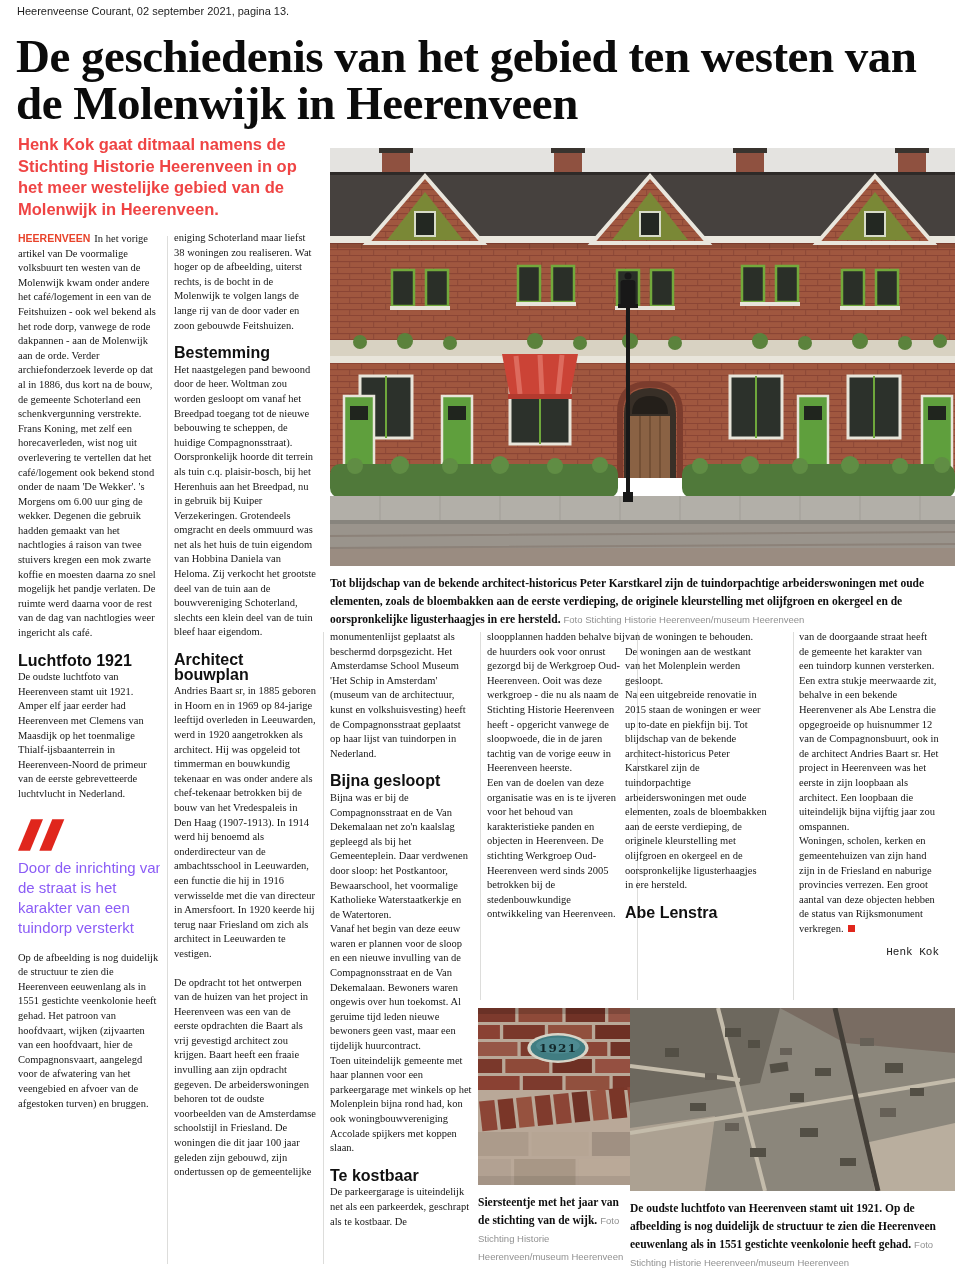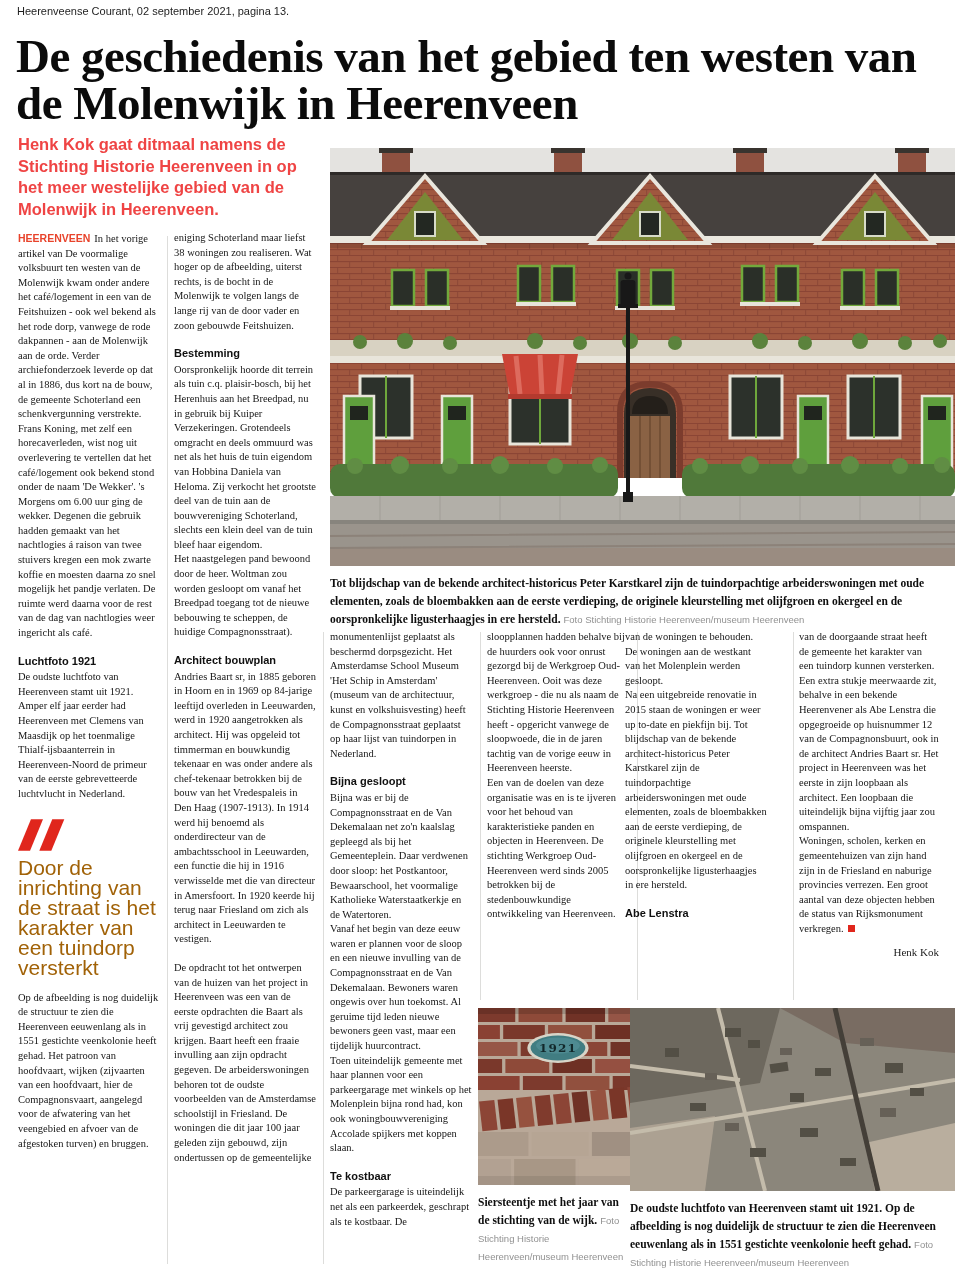--- a/index.html
+++ b/index.html
@@ -15,49 +15,49 @@
 
   .col{position:absolute;width:142px;font-size:10.5px;line-height:14.6px;color:#161616}
   #col1{left:18px;top:231px;height:1049px;overflow:hidden}
   #col2{left:174px;top:231px;height:1049px;overflow:hidden}
   #col3{left:330px;top:630px;height:648px;overflow:hidden}
   #col4{left:487px;top:630px;height:376px;overflow:hidden}
   #col5{left:625px;top:630px;height:376px;overflow:hidden}
   #col6{left:799px;top:630px;width:140px;height:376px;overflow:hidden}
   .col p{margin:0}
   p.gap{margin-top:14px}
-  .subhead{font-family:"Liberation Sans",sans-serif;font-weight:bold;font-size:11px;
+  .subhead{font-family:"Liberation Sans",sans-serif;font-weight:bold;font-size:16px;
            margin:13px 0 2px;color:#101010}
   .dateline{font-family:"Liberation Sans",sans-serif;font-weight:bold;font-size:10.5px;
             color:#e8432b;margin-right:4px}
 
   .quote-block{margin:17px 0 13px}
   .qmarks{width:50px;height:32px;display:block;margin-bottom:7px}
   .qmarks polygon{fill:#e0261c}
-  .quote-text{font-family:"Liberation Sans",sans-serif;font-size:21px;line-height:20px;
-              color:#a16207;width:150px}
+  .quote-text{font-family:"Liberation Sans",sans-serif;font-size:15px;line-height:20px;
+              color:#8b5cf6;width:150px}
 
   #photo-main{left:330px;top:148px;width:625px;height:418px}
   #caption-main{left:330px;top:573px;width:625px}
   #photo-stone{left:478px;top:1008px;width:161px;height:177px}
   #caption-stone{left:478px;top:1192px;width:152px}
   #photo-aerial{left:630px;top:1008px;width:325px;height:183px}
   #caption-aerial{left:630px;top:1198px;width:325px}
   .cap-bold{font-weight:bold;font-size:11.5px;line-height:15px;color:#0e0e0e}
   .credit{font-family:"Liberation Sans",sans-serif;font-size:9.5px;color:#919191;margin-left:3px;font-weight:normal}
   svg.ph{display:block;width:100%;height:100%}
 
   .vrule{position:absolute;width:1px;background:#dddddb}
   #r1{left:167px;top:236px;height:1028px}
   #r2{left:323px;top:632px;height:632px}
   #r3{left:480px;top:632px;height:368px}
   #r4{left:637px;top:632px;height:368px}
   #r5{left:793px;top:632px;height:368px}
 
-  .byline{text-align:right;font-family:Liberation Serif, serif;font-size:11px;color:#222;margin-top:9px}
+  .byline{text-align:right;font-family:Liberation Mono, monospace;font-size:11px;color:#222;margin-top:9px}
   .endmark{display:inline-block;width:7px;height:7px;background:#e0261c;margin-left:4px}
 </style>
 </head>
 <body>
 
 <div class="page">
 
   <div class="abs" id="masthead">Heerenveense Courant, 02 september 2021, pagina 13.</div>
   <h1 class="abs" id="headline" style="margin:0">De geschiedenis van het gebied ten westen van de Molenwijk in Heerenveen</h1>
   <div class="abs" id="intro">Henk Kok gaat ditmaal namens de Stichting Historie Heerenveen in op het meer westelijke gebied van de Molenwijk in Heerenveen.</div>
@@ -238,22 +238,22 @@
         <polygon points="23,34 37,0 50,0 36,34"></polygon>
       </svg>
       <div class="quote-text">Door de inrichting van de straat is het karakter van een tuindorp versterkt</div>
     </div>
     <p>Op de afbeelding is nog duidelijk de structuur te zien die Heerenveen eeuwenlang als in 1551 gestichte veenkolonie heeft gehad. Het patroon van hoofdvaart, wijken (zijvaarten van een hoofdvaart, hier de Compagnonsvaart, aangelegd voor de afwatering van het veengebied en afvoer van de afgestoken turven) en bruggen.</p>
   </div>
 
   <div class="col" id="col2">
     <p>eniging Schoterland maar liefst 38 woningen zou realiseren. Wat hoger op de afbeelding, uiterst rechts, is de bocht in de Molenwijk te volgen langs de lange rij van de door vader en zoon gebouwde Feitshuizen.</p>
     <div class="subhead">Bestemming</div>
+    <p>Het naastgelegen pand bewoond door de heer. Woltman zou worden gesloopt om vanaf het Breedpad toegang tot de nieuwe bebouwing te scheppen, de huidige Compagnonsstraat).</p>
     <p>Oorspronkelijk hoorde dit terrein als tuin c.q. plaisir-bosch, bij het Herenhuis aan het Breedpad, nu in gebruik bij Kuiper Verzekeringen. Grotendeels omgracht en deels ommuurd was net als het huis de tuin eigendom van Hobbina Daniela van Heloma. Zij verkocht het grootste deel van de tuin aan de bouwvereniging Schoterland, slechts een klein deel van de tuin bleef haar eigendom.</p>
-    <p>Het naastgelegen pand bewoond door de heer. Woltman zou worden gesloopt om vanaf het Breedpad toegang tot de nieuwe bebouwing te scheppen, de huidige Compagnonsstraat).</p>
     <div class="subhead">Architect bouwplan</div>
     <p>Andries Baart sr, in 1885 geboren in Hoorn en in 1969 op 84-jarige leeftijd overleden in Leeuwarden, werd in 1920 aangetrokken als architect. Hij was opgeleid tot timmerman en bouwkundig tekenaar en was onder andere als chef-tekenaar betrokken bij de bouw van het Vredespaleis in Den Haag (1907-1913). In 1914 werd hij benoemd als onderdirecteur van de ambachtsschool in Leeuwarden, een functie die hij in 1916 verwisselde met die van directeur in Amersfoort. In 1920 keerde hij terug naar Friesland om zich als architect in Leeuwarden te vestigen.</p>
     <p class="gap">De opdracht tot het ontwerpen van de huizen van het project in Heerenveen was een van de eerste opdrachten die Baart als vrij gevestigd architect zou krijgen. Baart heeft een fraaie invulling aan zijn opdracht gegeven. De arbeiderswoningen behoren tot de oudste voorbeelden van de Amsterdamse schoolstijl in Friesland. De woningen die dit jaar 100 jaar geleden zijn gebouwd, zijn ondertussen op de gemeentelijke</p>
   </div>
 
   <div class="col" id="col3">
     <p>monumentenlijst geplaatst als beschermd dorpsgezicht. Het Amsterdamse School Museum 'Het Schip in Amsterdam' (museum van de architectuur, kunst en volkshuisvesting) heeft de Compagnonsstraat geplaatst op haar lijst van tuindorpen in Nederland.</p>
     <div class="subhead">Bijna gesloopt</div>
     <p>Bijna was er bij de Compagnonsstraat en de Van Dekemalaan net zo'n kaalslag gepleegd als bij het Gemeenteplein. Daar verdwenen door sloop: het Postkantoor, Bewaarschool, het voormalige Katholieke Waterstaatkerkje en de Watertoren.</p>
     <p>Vanaf het begin van deze eeuw waren er plannen voor de sloop en een nieuwe invulling van de Compagnonsstraat en de Van Dekemalaan. Bewoners waren ongewis over hun toekomst. Al geruime tijd leden nieuwe bewoners geen vast, maar een tijdelijk huurcontract.</p>

